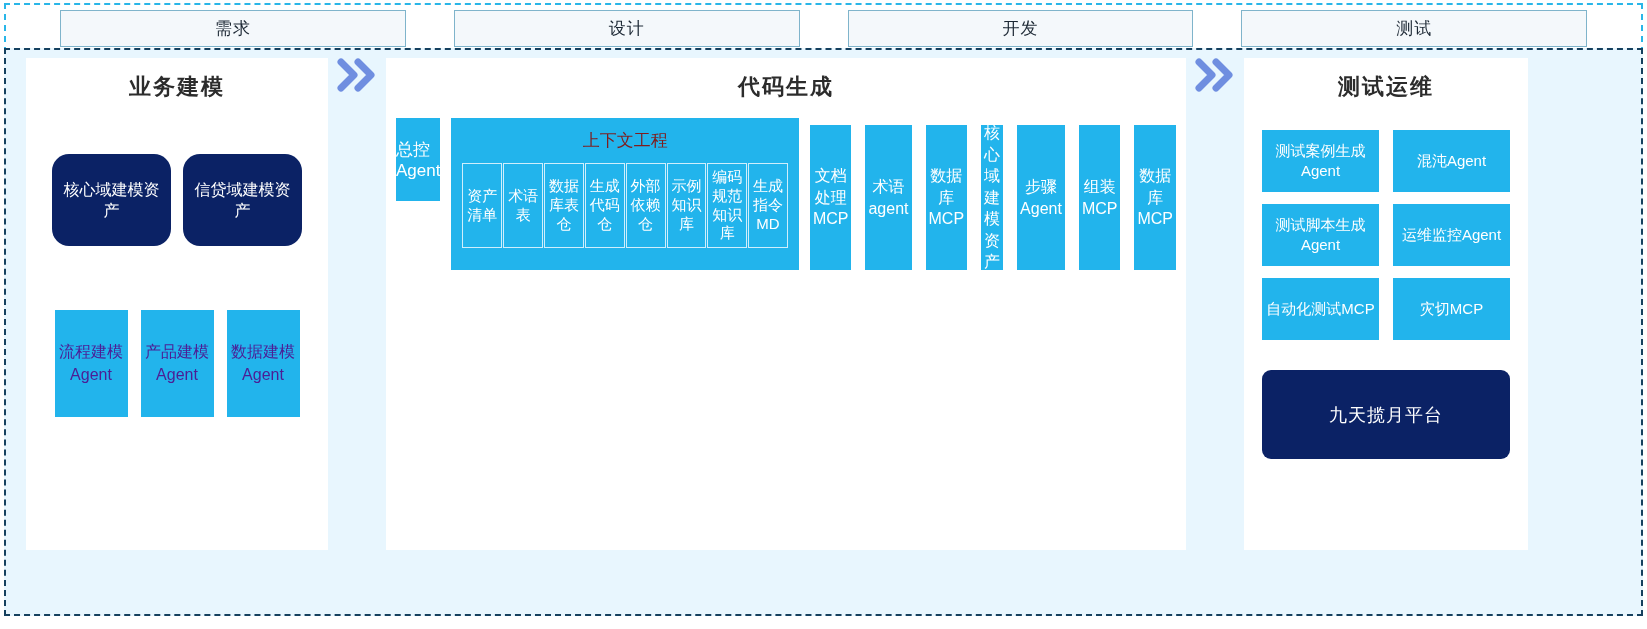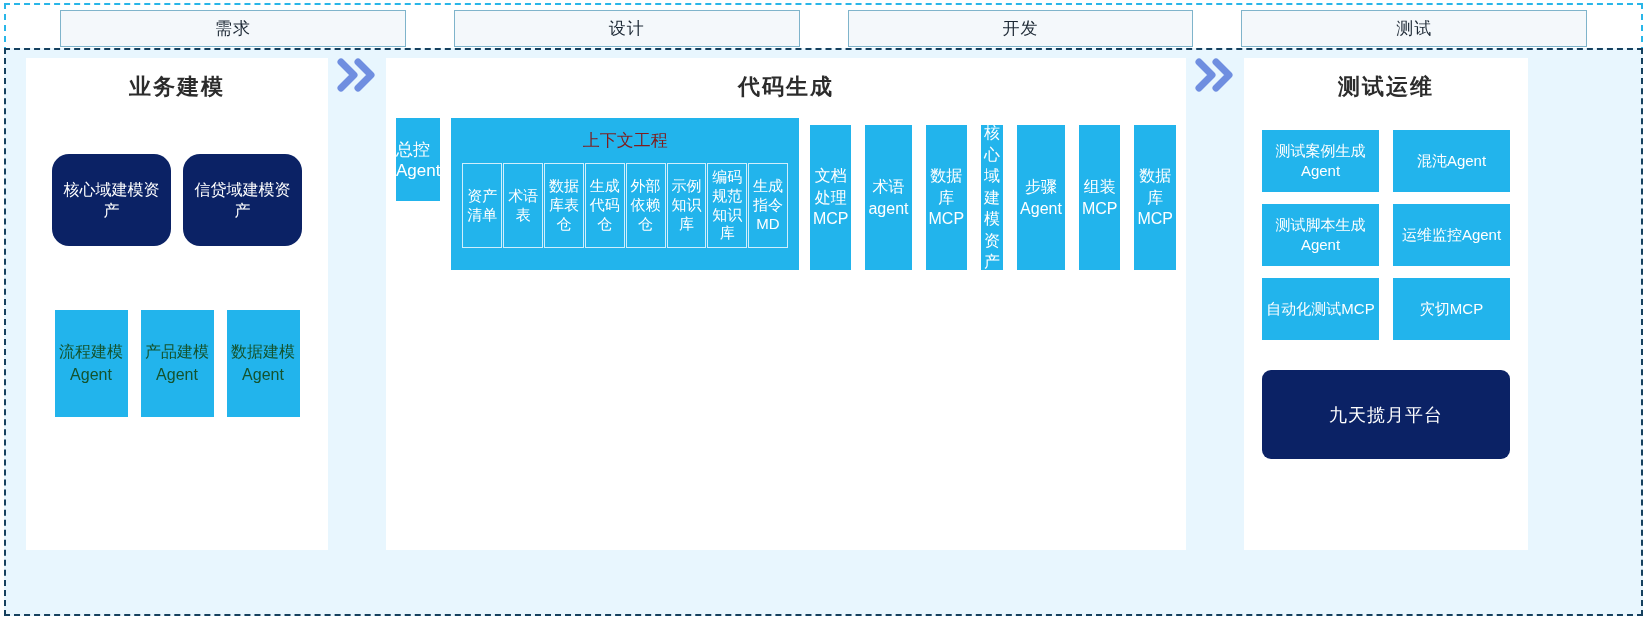--- a/index.html
+++ b/index.html
@@ -106,21 +106,21 @@
   }
   .model-agent-row {
     display: flex;
     gap: 13px;
     margin-top: 64px;
   }
   .model-agent {
     width: 73px;
     height: 107px;
     background: #22b4ec;
-    color: #14532d;
+    color: #4c1d95;
     font-size: 16px;
     line-height: 1.38;
     display: flex;
     align-items: center;
     justify-content: center;
     text-align: center;
   }
 
   
   .panel-center { width: 800px; flex: 0 0 800px; }

